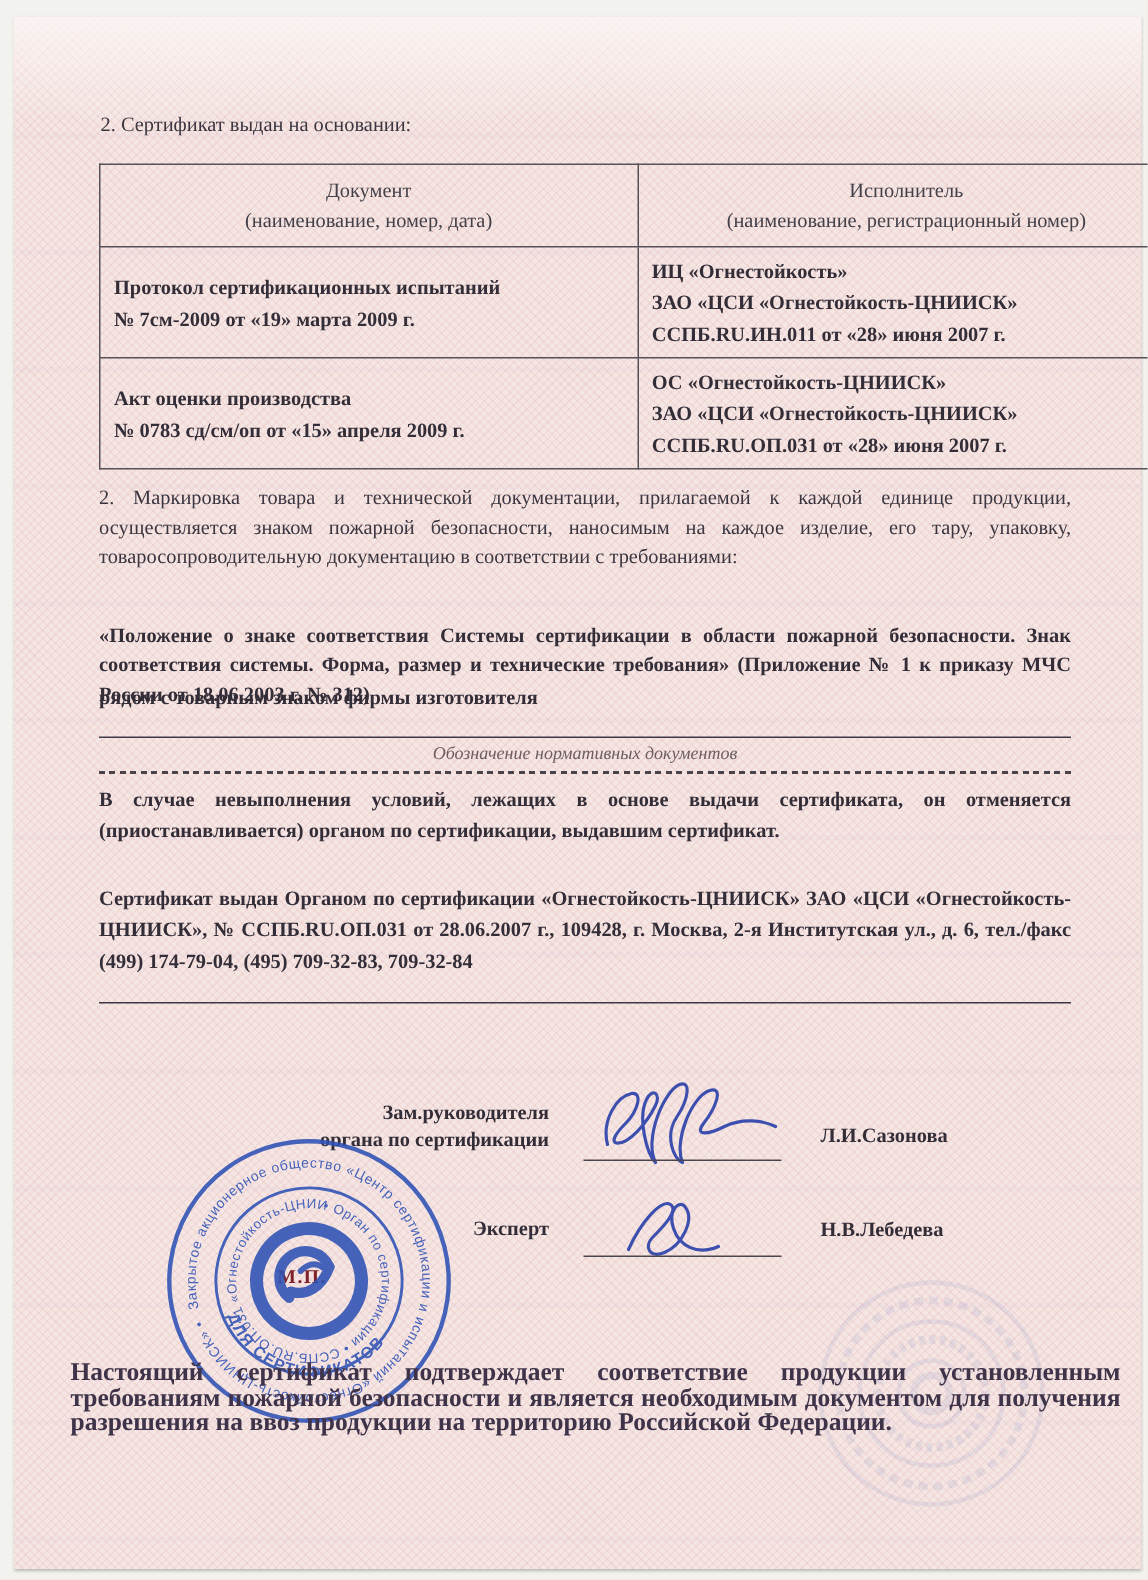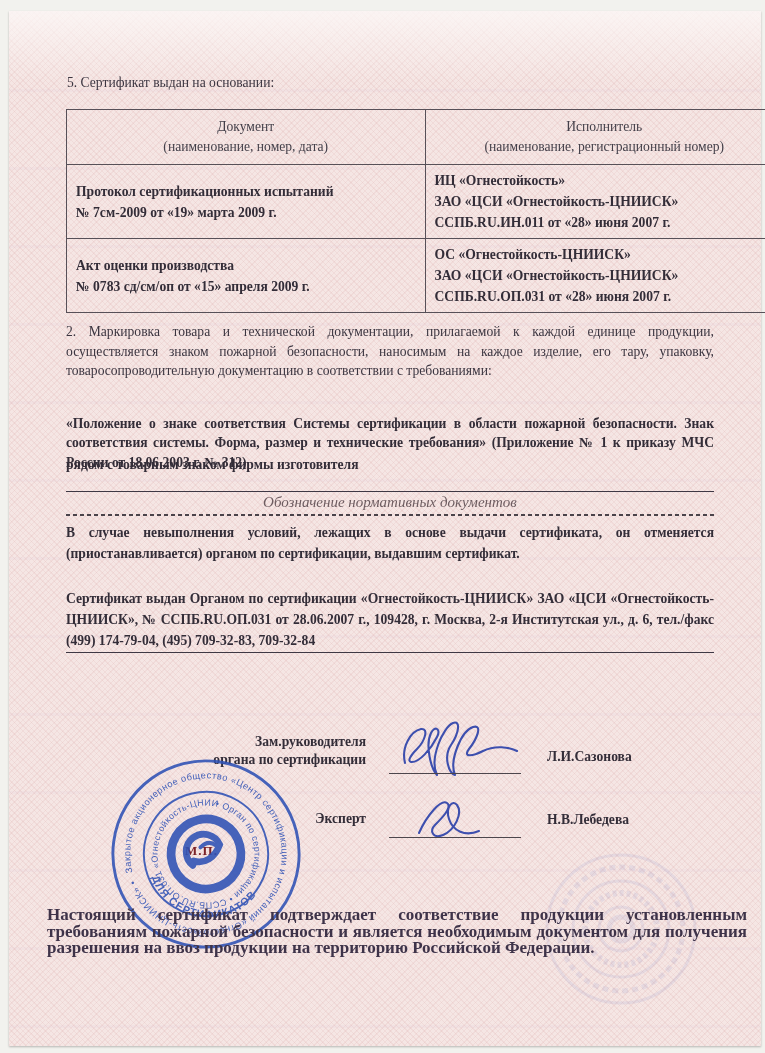--- a/index.html
+++ b/index.html
@@ -40,49 +40,49 @@
   }
   table.docs th{font-weight:normal;text-align:center;color:#44404a;height:44px;line-height:20px;}
   table.docs td{font-weight:bold;color:#332d38;}
   table.docs td.c1{width:298px;}
   table.docs td.c2{width:318px;}
   tr.r1 td{height:62px;}
   tr.r2 td{height:60px;}
 
   .para2{left:57px;top:311px;width:648px;line-height:19.6px;}
   .para2 .bold-block{display:block;border-bottom:1.6px solid #3e3844;padding-bottom:18px;margin-top:33px;}
-  .caption{display:block;text-align:center;font-style:italic;font-size:15px;color:#6d5c60;margin-top:1px;}
+  .caption{display:block;text-align:center;font-style:italic;font-size:12px;color:#6d5c60;margin-top:1px;}
 
   .para3{left:57px;top:444px;line-height:20px;}
 
   .dotline{left:57px;top:503px;width:648px;height:2.4px;
     background:repeating-linear-gradient(90deg,#4a434a 0 4px, transparent 4px 7px);}
   .cancel{left:57px;top:512px;width:648px;line-height:20.5px;}
 
   .issued{left:57px;top:577px;width:648px;line-height:21px;}
-  .issued .bold-block{display:block;border-bottom:1.4px solid #3e3844;padding-bottom:1px;}
+  .issued .bold-block{display:block;border-bottom:1.4px solid #3e3844;padding-bottom:17px;}
 
   .sig-role{width:176px;text-align:right;line-height:17.5px;font-size:13.6px;}
   .sig-line{height:1.4px;background:#4c464c;width:132px;}
   .sig-name{font-size:13.6px;}
   .sig-svg{overflow:visible;}
 
   .stamp-wrap{left:100px;top:746px;width:194px;height:194px;transform:rotate(-14deg);opacity:.88;}
   .mp-marker{left:176px;top:832px;font-size:13px;color:#7c2228;letter-spacing:1px;}
 
   .footer{left:38px;top:896px;width:700px;font-size:17px;line-height:16.5px;color:#3e3349;}
 
   .rosette{left:532px;top:838px;opacity:.8;}
 </style>
 </head>
 <body>
 
 <div class="scan-page">
 
-  <div class="abs heading">5. Сертификат выдан на основании:</div>
+  <div class="abs heading">2. Сертификат выдан на основании:</div>
 
   <table class="docs">
     <thead>
       <tr>
         <th class="pre">Документ
 (наименование, номер, дата)</th>
         <th class="pre">Исполнитель
 (наименование, регистрационный номер)</th>
       </tr>
     </thead>

